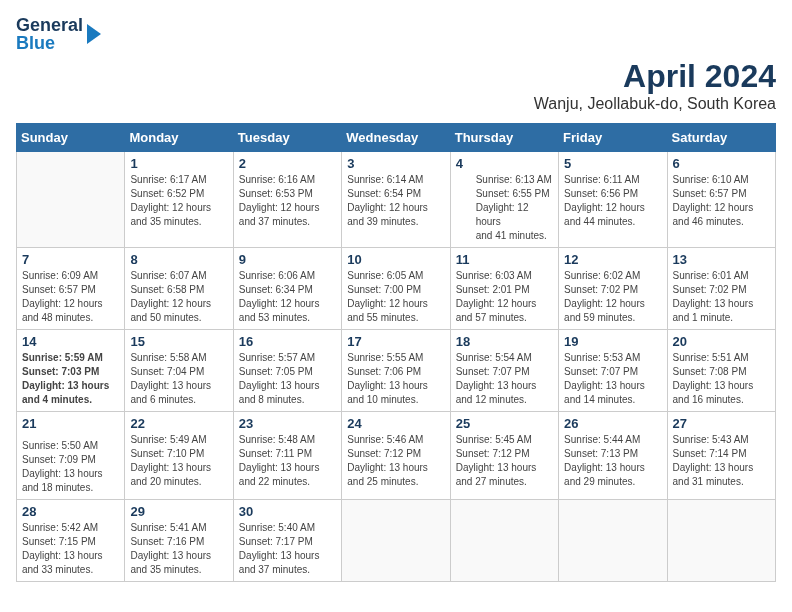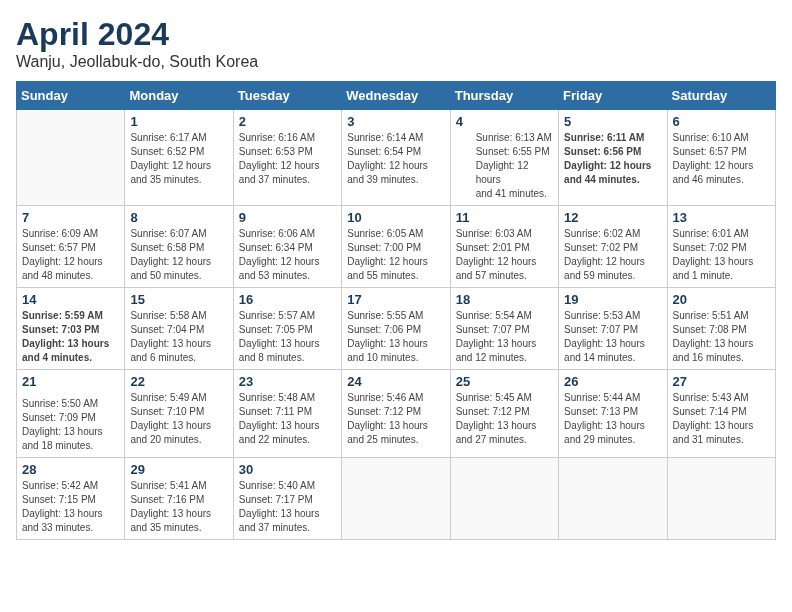--- a/index.html
+++ b/index.html
@@ -22,20 +22,22 @@
       color: #1a3a5c;
       line-height: 1;
     }
     .logo-blue {
       font-size: 18px;
       font-weight: bold;
       color: #1a7abf;
       line-height: 1;
     }
     .title-area {
+      text-align: right;
+      margin-top: 42px;
     }
     .main-title {
       font-size: 32px;
       font-weight: bold;
       color: #1a3a5c;
     }
     .subtitle {
       font-size: 16px;
       color: #333;
     }
@@ -100,20 +102,27 @@
       border-bottom: 10px solid transparent;
       border-left: 14px solid #1a7abf;
       position: absolute;
       top: 0;
     }
   </style>
 </head>
 <body>
 
 <div class="header">
+  <div class="logo-wrapper">
+    <div class="logo-text-group">
+      <span class="logo-general">General</span>
+      <span class="logo-blue">Blue</span>
+    </div>
+    <div class="logo-arrow"></div>
+  </div>
   <div class="title-area">
     <div class="main-title">April 2024</div>
     <div class="subtitle">Wanju, Jeollabuk-do, South Korea</div>
   </div>
 </div>
 
 <table class="calendar">
   <thead>
     <tr>
     <th>Sunday</th>
@@ -151,21 +160,21 @@
         </td>
         <td>
           <div class="day-number">4</div>
           <div class="day-info" style="white-space: pre-line; margin-left: 20px;">Sunrise: 6:13 AM
 Sunset: 6:55 PM
 Daylight: 12 hours
 and 41 minutes.</div>
         </td>
         <td>
           <div class="day-number">5</div>
-          <div class="day-info" style="white-space: pre-line; font-weight: bold;">Sunrise: 6:11 AM
+          <div class="day-info" style="white-space: pre-line;">Sunrise: 6:11 AM
 Sunset: 6:56 PM
 Daylight: 12 hours
 and 44 minutes.</div>
         </td>
         <td>
           <div class="day-number">6</div>
           <div class="day-info" style="white-space: pre-line;">Sunrise: 6:10 AM
 Sunset: 6:57 PM
 Daylight: 12 hours
 and 46 minutes.</div>

